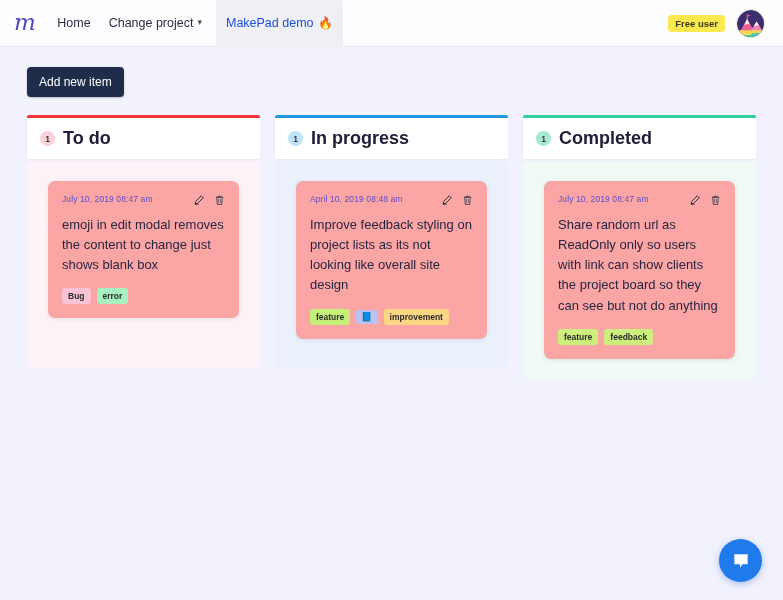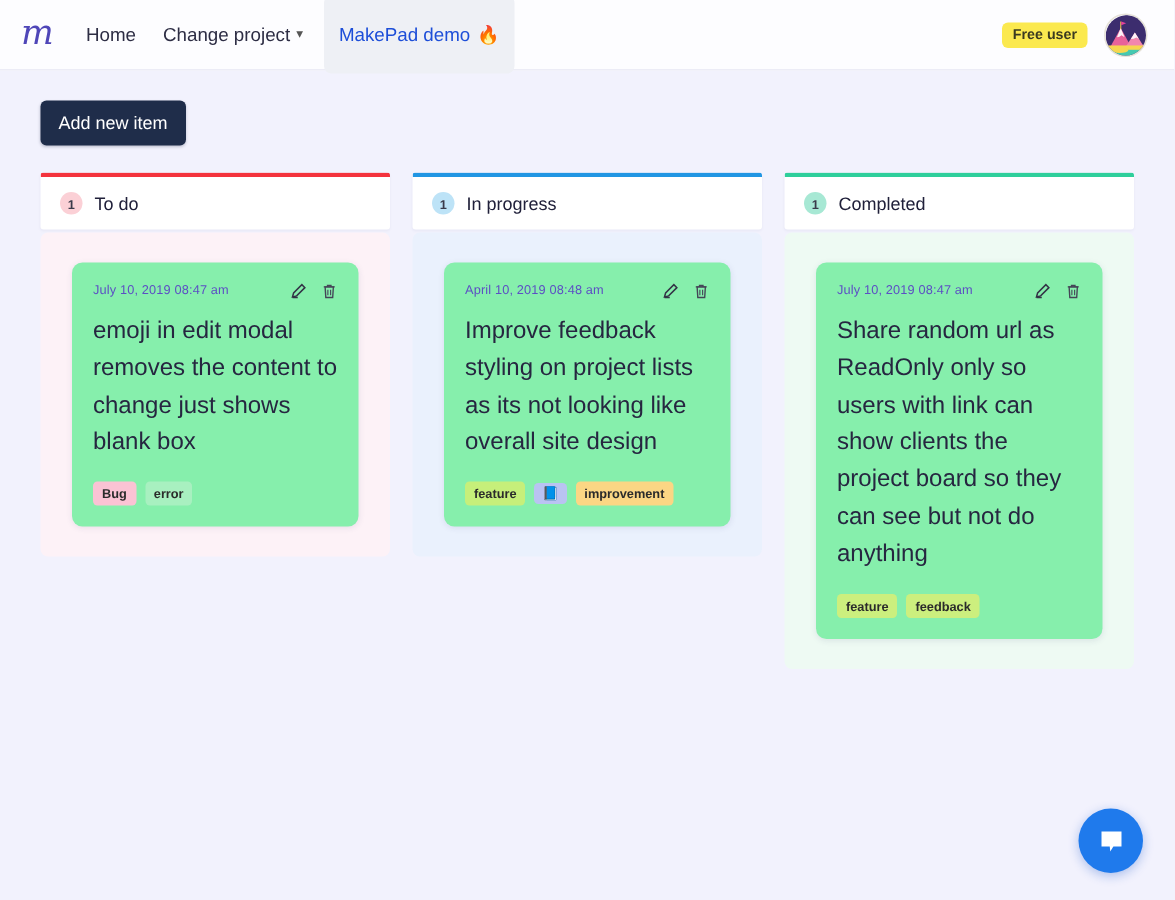--- a/index.html
+++ b/index.html
@@ -151,35 +151,35 @@
     font-size: 8.5px;
     font-weight: bold;
     display: flex;
     align-items: center;
     justify-content: center;
     color: #3a3a4a;
     flex: 0 0 auto;
   }
 
   .col-title {
-    font-size: 12px;
-    font-weight: normal;
+    font-size: 18px;
+    font-weight: bold;
     color: #20203a;
   }
 
   .col-body {
     border-radius: 5px;
     min-height: 207px;
     padding: 20px 21px;
     margin-top: 2px;
   }
 
   
   .card {
-    background: #86efac;
+    background: #fca5a5;
     border-radius: 7px;
     padding: 13px 14px 14px 14px;
     box-shadow: 0 1px 4px rgba(50,50,110,.10);
   }
 
   .card-top {
     display: flex;
     align-items: flex-start;
     justify-content: space-between;
     margin-bottom: 9px;
@@ -199,21 +199,21 @@
     flex: 0 0 auto;
   }
 
   .icon-btn {
     cursor: pointer;
     line-height: 0;
     display: block;
   }
 
   .card-title {
-    font-size: 16px;
+    font-size: 13px;
     line-height: 1.55;
     color: #262640;
     margin-bottom: 13px;
   }
 
   .tags {
     display: flex;
     flex-wrap: wrap;
     gap: 6px;
     align-items: center;

